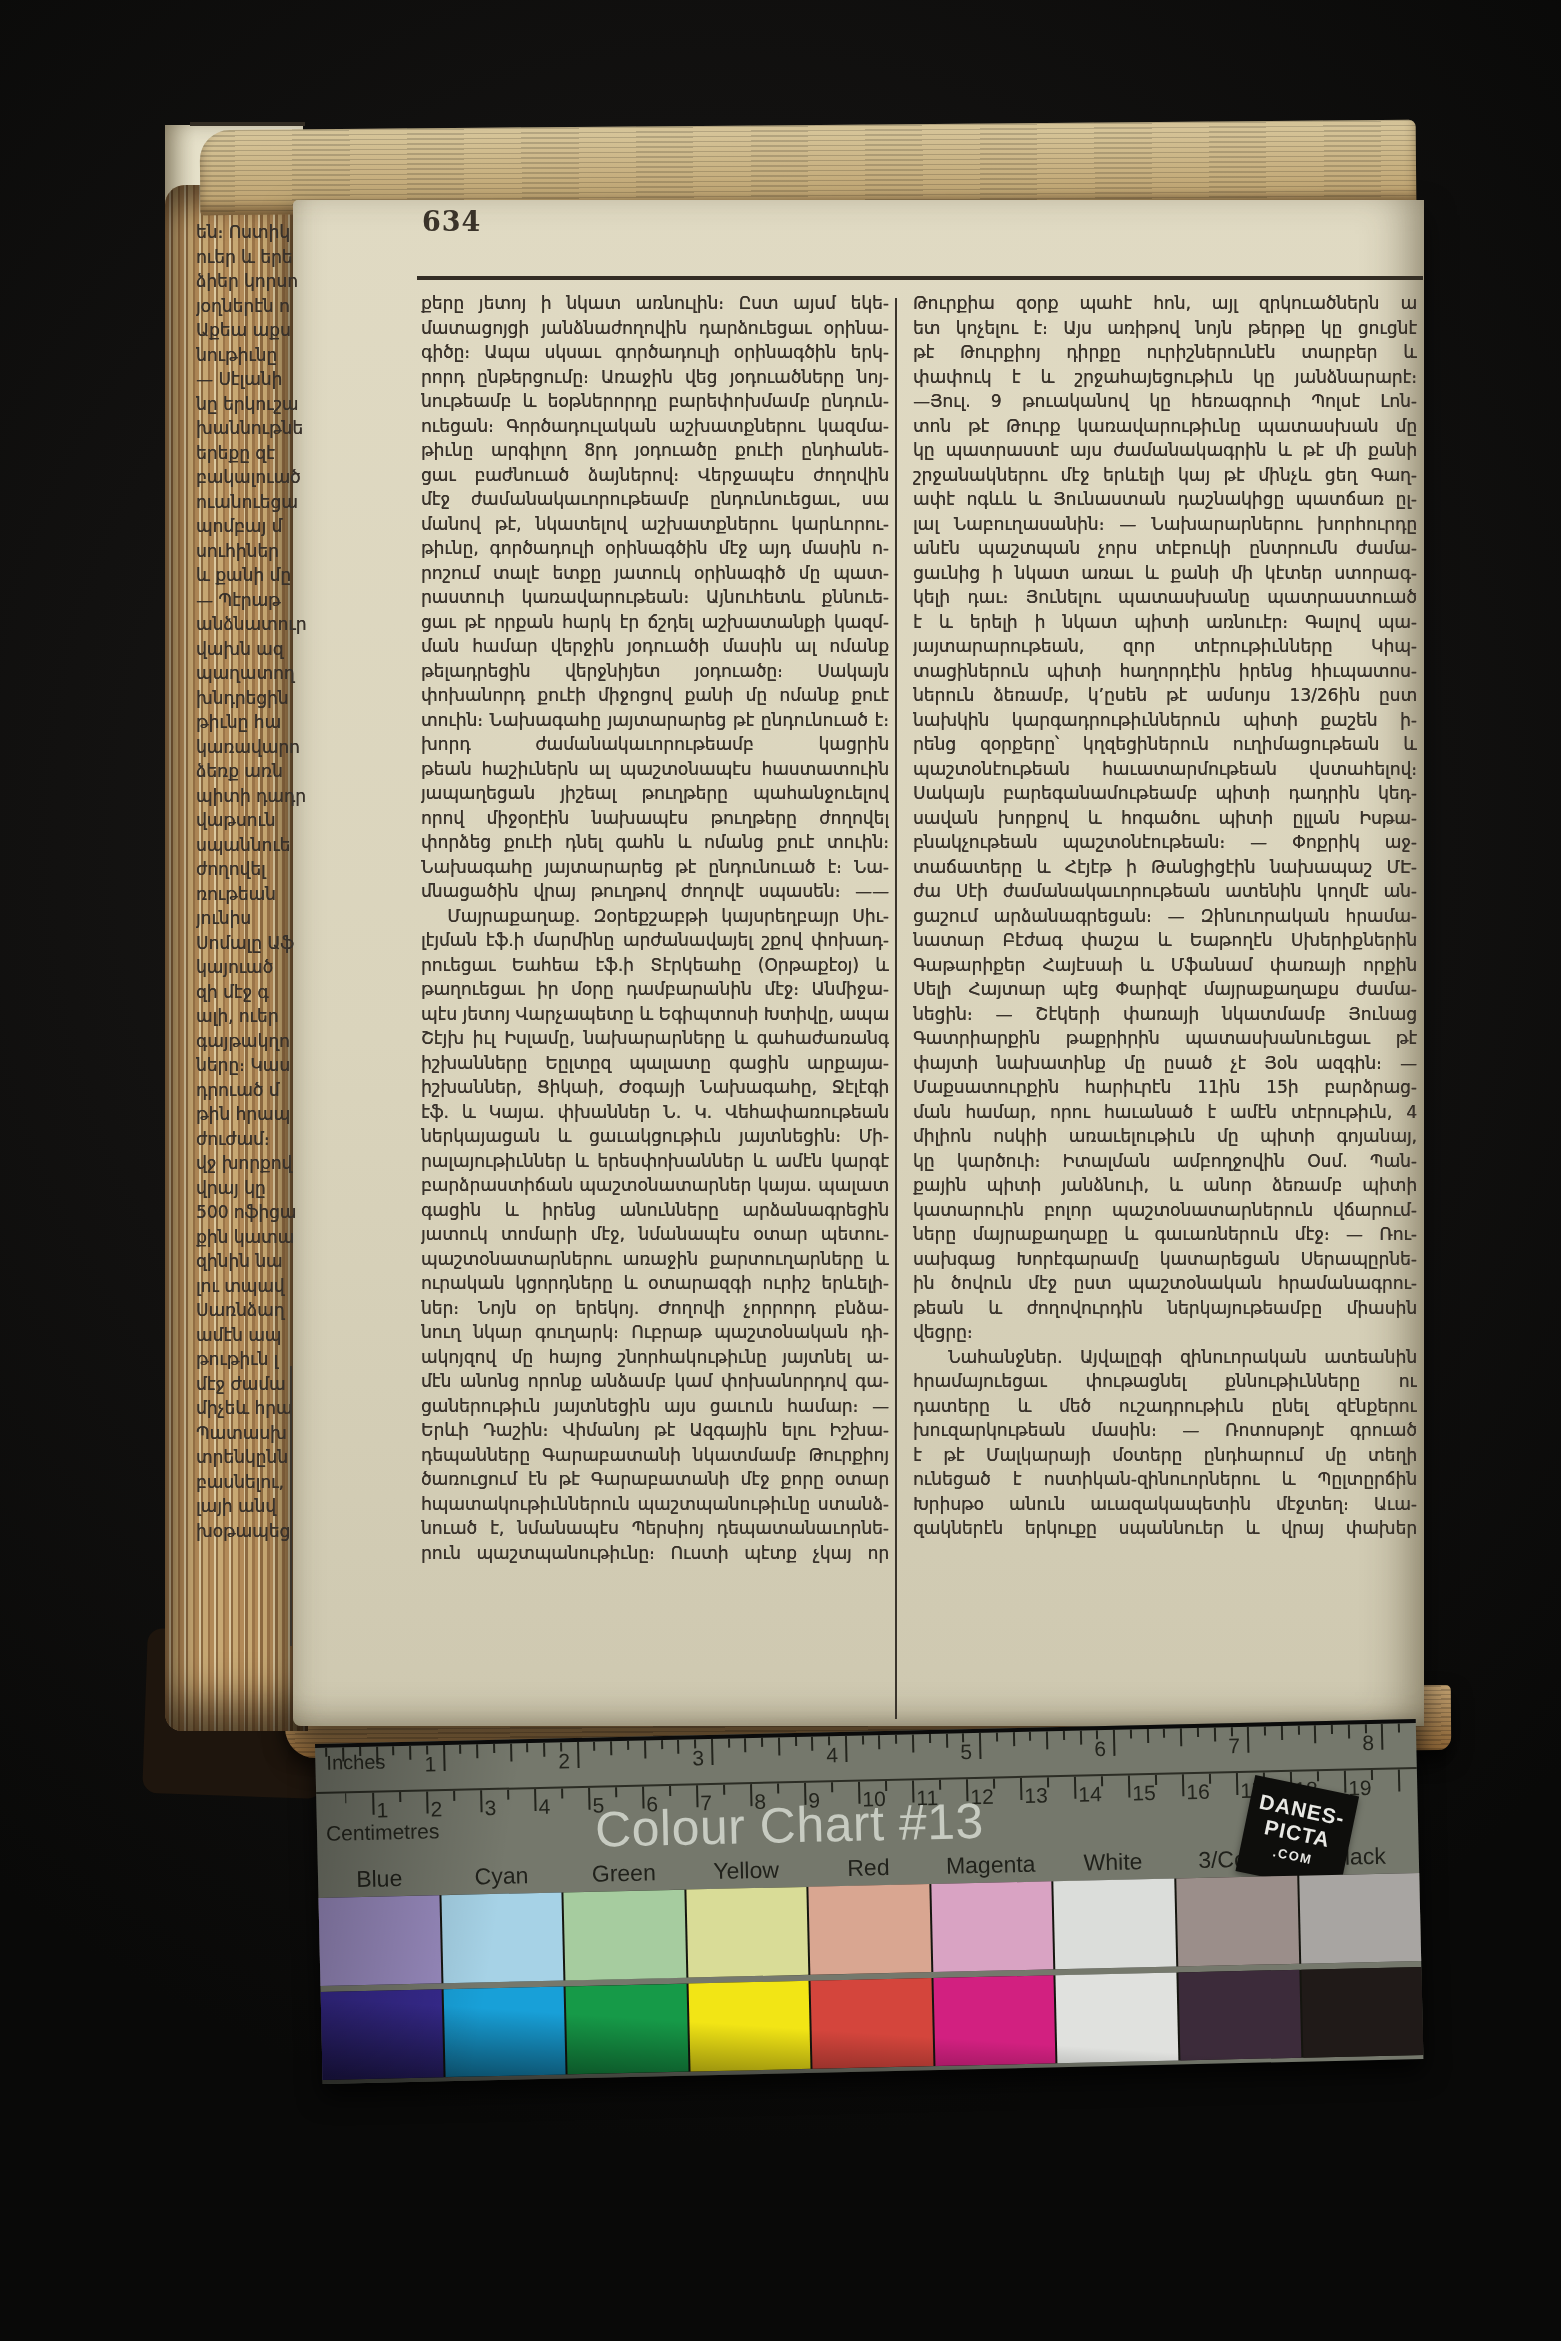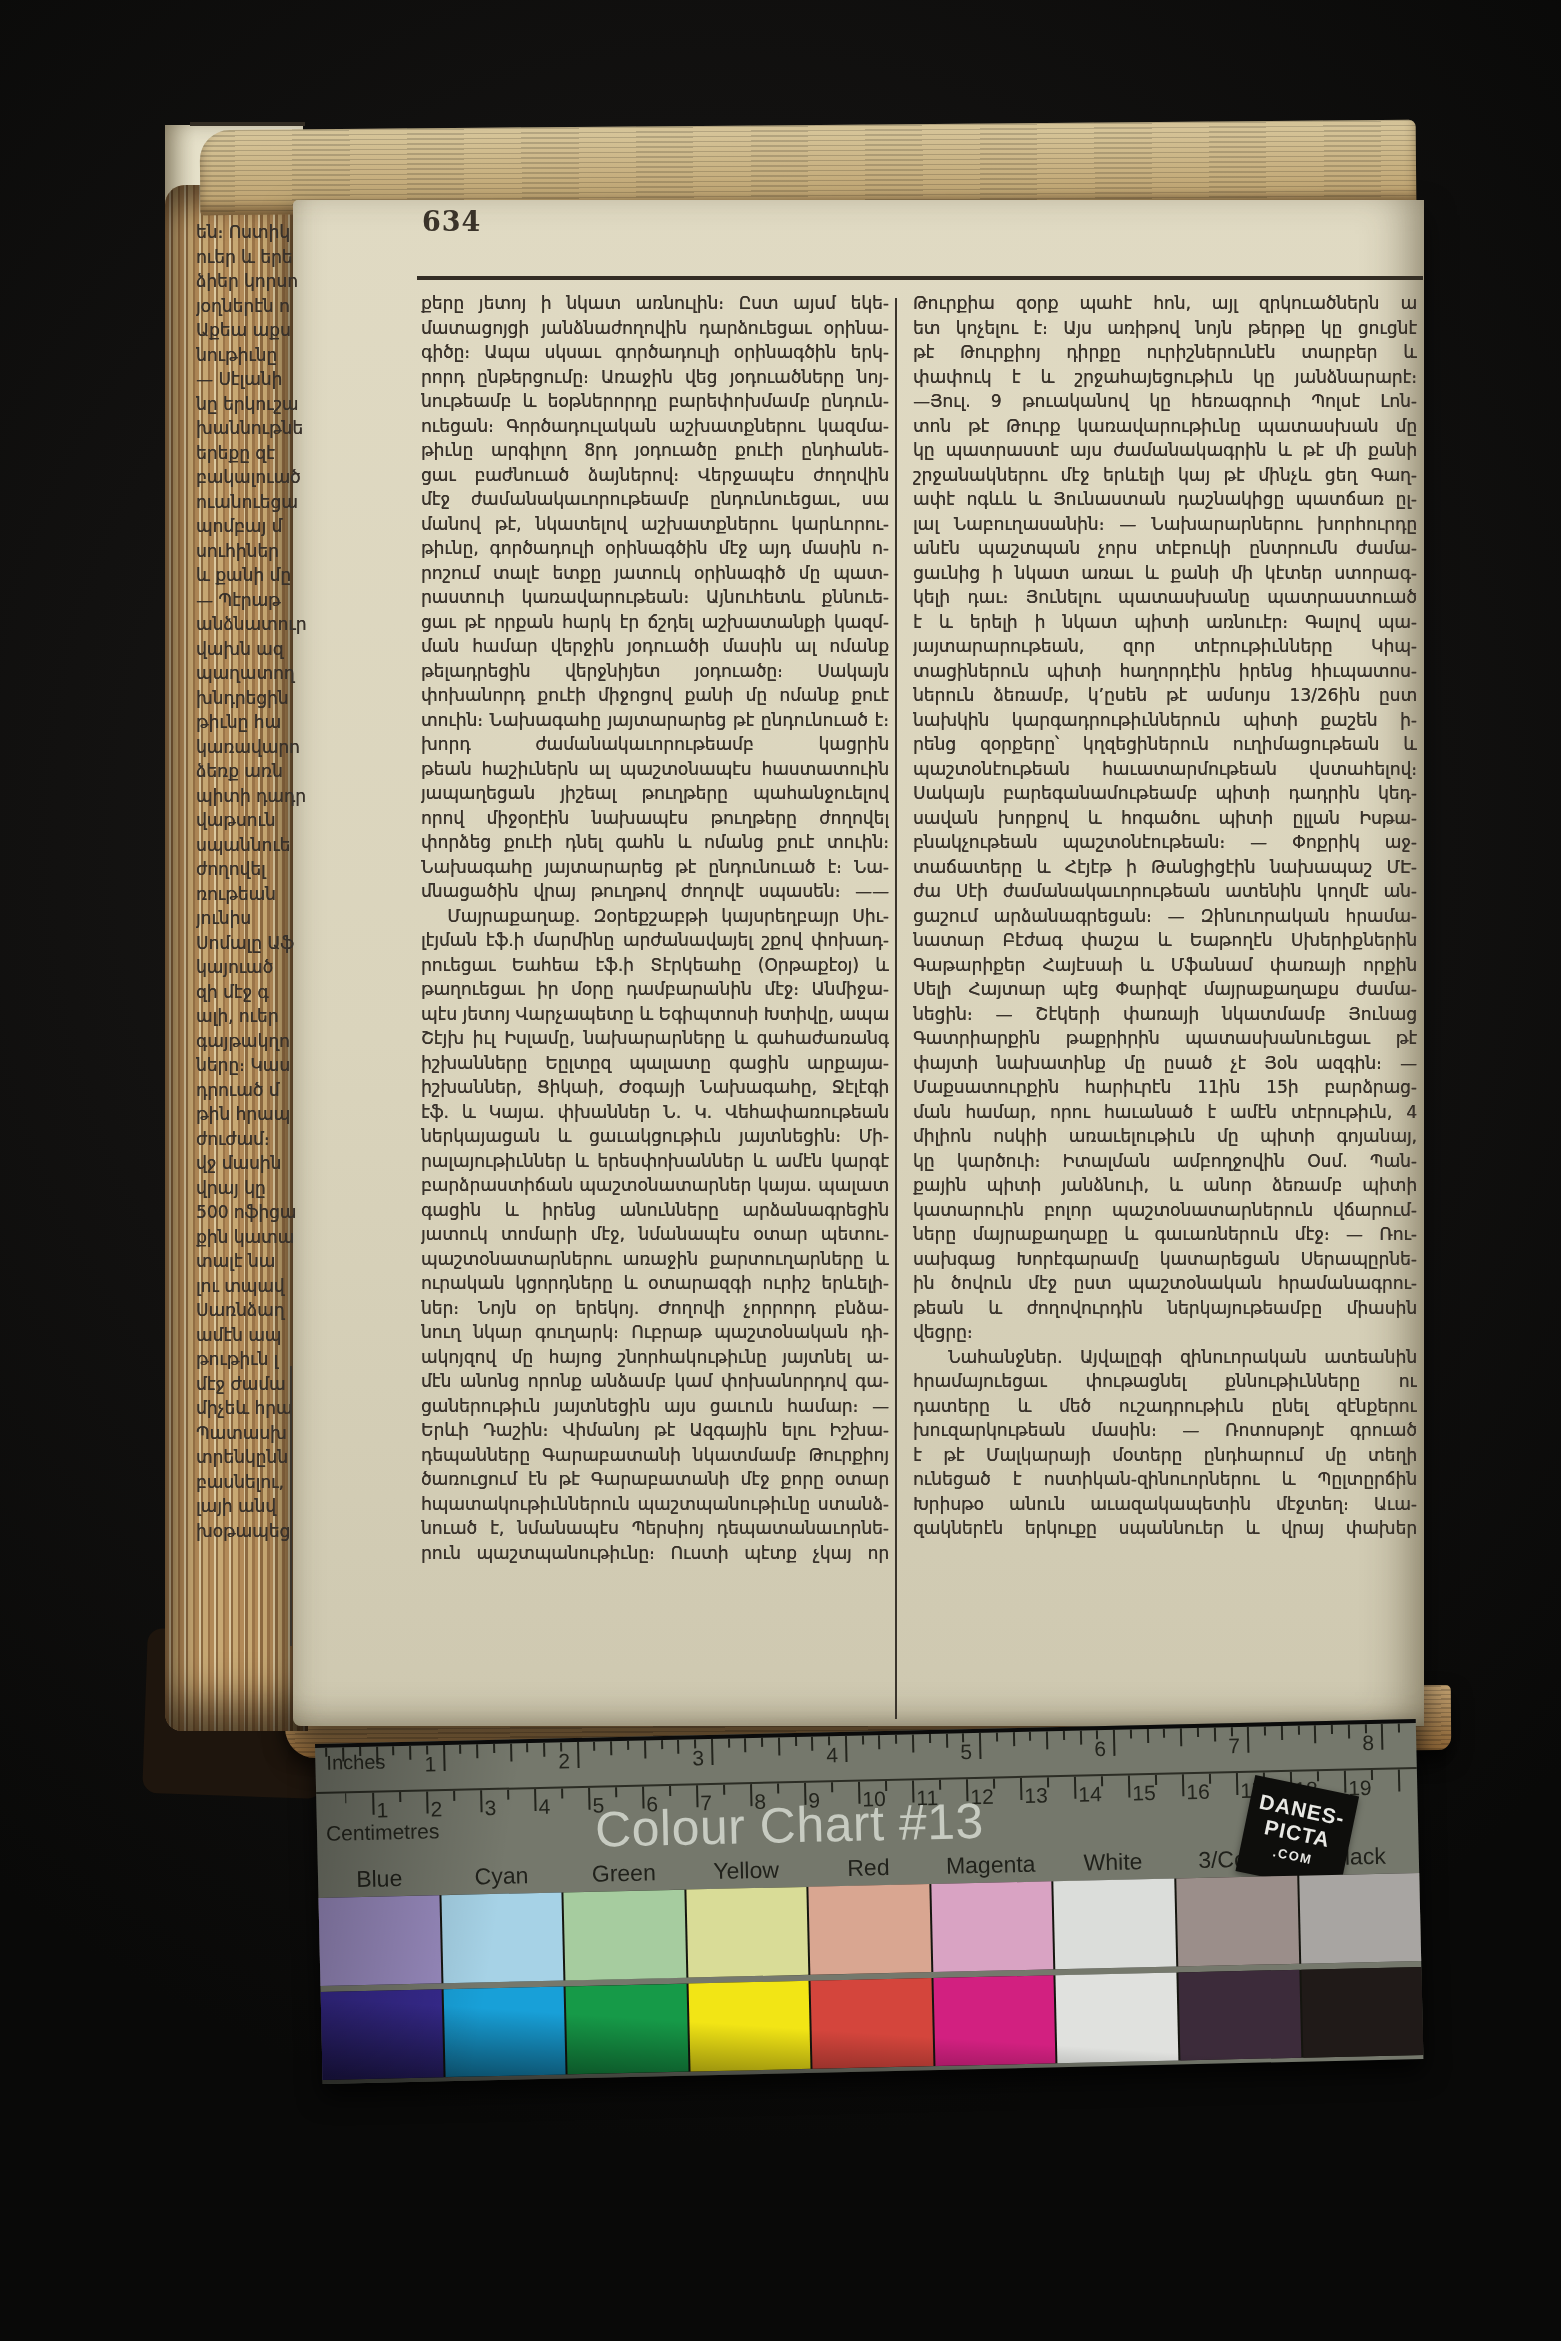--- a/index.html
+++ b/index.html
@@ -239,25 +239,25 @@
         <div class="tline short">յունիս</div>
         <div class="tline short">Սոմալը Աֆ</div>
         <div class="tline short">կայուած</div>
         <div class="tline short">զի մէջ գ</div>
         <div class="tline short">ալի, ուեր</div>
         <div class="tline short">գայթակղո</div>
         <div class="tline short">ները։ Կաս</div>
         <div class="tline short">դրուած մ</div>
         <div class="tline short">թին հրապ</div>
         <div class="tline short">ժուժամ։</div>
-        <div class="tline short">վջ մասին</div>
+        <div class="tline short">վջ խորքով</div>
         <div class="tline short">վրայ կը</div>
         <div class="tline short">500 ոֆիցա</div>
         <div class="tline short">քին կատա</div>
-        <div class="tline short">տալէ նա</div>
+        <div class="tline short">զինին նա</div>
         <div class="tline short">լու տպավ</div>
         <div class="tline short">Սառնձաղ</div>
         <div class="tline short">ամէն ապ</div>
         <div class="tline short">թութիւն լ</div>
         <div class="tline short">մէջ ժամա</div>
         <div class="tline short">միչեև հրա</div>
         <div class="tline short">Պատասխ</div>
         <div class="tline short">տրենկընն</div>
         <div class="tline short">բասնելու,</div>
         <div class="tline short">լայի անվ</div>

